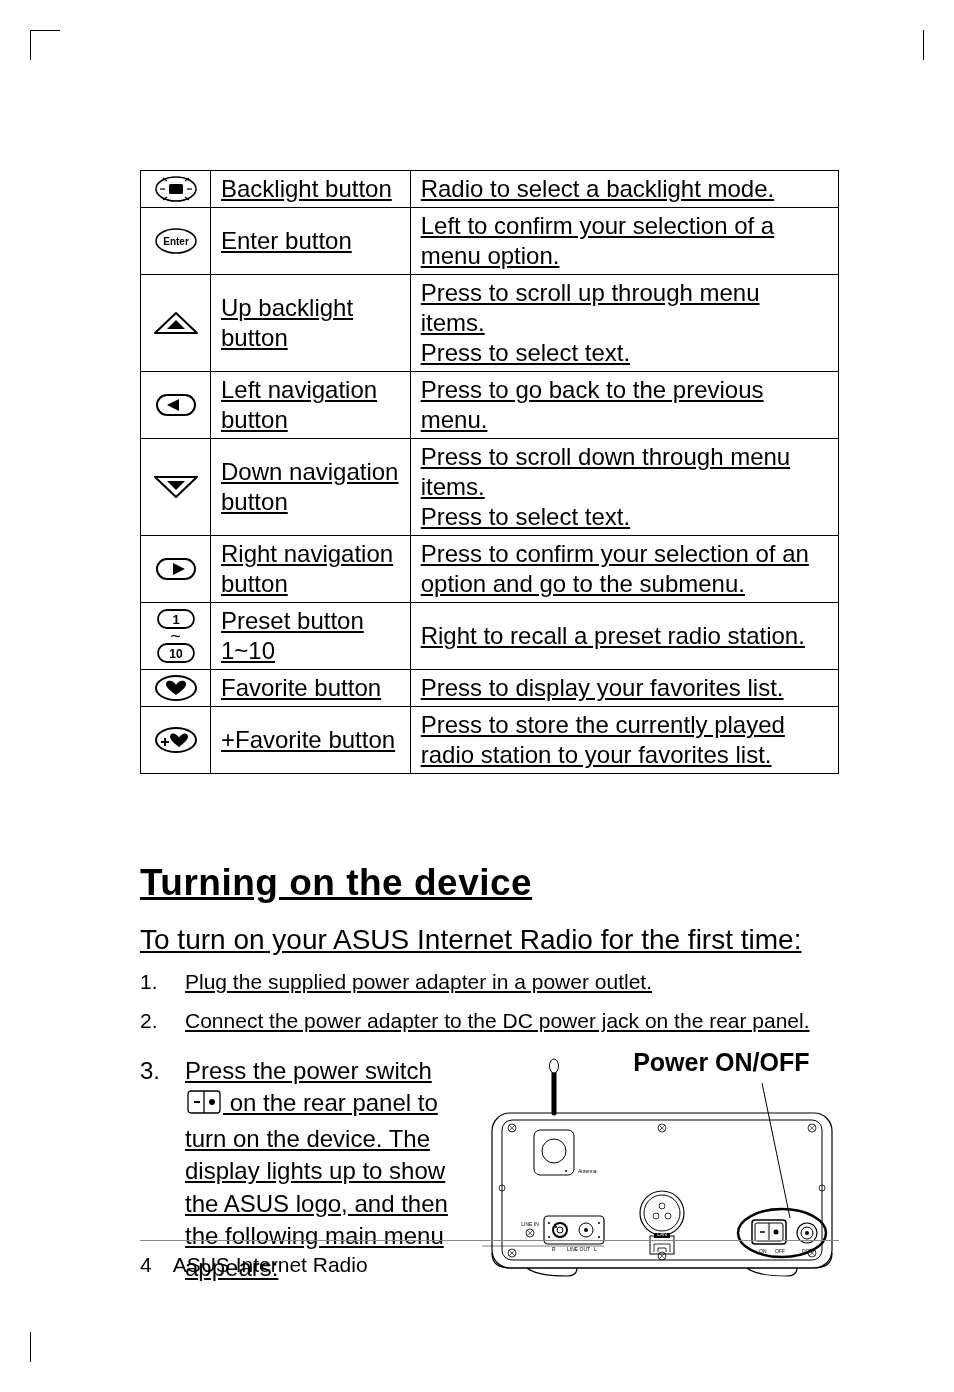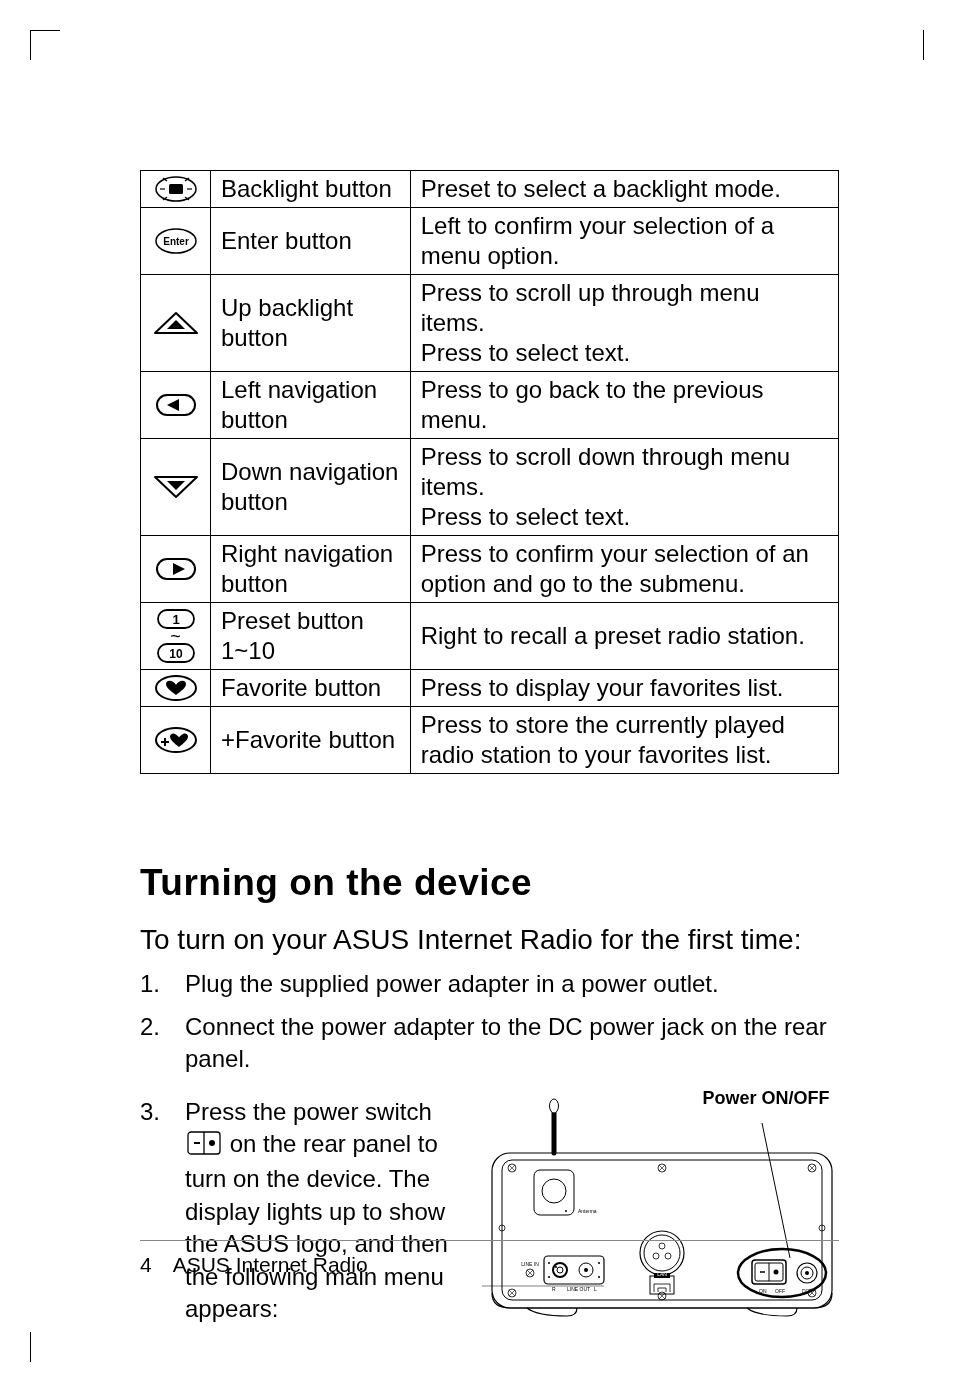--- a/index.html
+++ b/index.html
@@ -12,20 +12,21 @@
     color: #000;
   }
   .crop-tl { position: absolute; top: 30px; left: 30px; width: 30px; height: 30px; border-left: 1px solid #000; border-top: 1px solid #000; }
   .crop-tr { position: absolute; top: 30px; right: 30px; width: 30px; height: 30px; border-right: 1px solid #000; }
   .crop-bl { position: absolute; bottom: 30px; left: 30px; width: 30px; height: 30px; border-left: 1px solid #000; }
   .page {
     position: absolute;
     top: 170px;
     left: 140px;
     right: 115px;
+    text-decoration: underline;
   }
   table.controls {
     width: 100%;
     border-collapse: collapse;
     font-size: 24px;
   }
   table.controls td {
     border: 1px solid #000;
     padding: 3px 10px 3px 10px;
     vertical-align: middle;
@@ -52,21 +53,21 @@
   ol.steps {
     list-style: none;
     counter-reset: step;
     margin-top: 10px;
   }
   ol.steps > li {
     counter-increment: step;
     position: relative;
     padding-left: 45px;
     margin-bottom: 10px;
-    font-size: 24px;
+    font-size: 21px;
     line-height: 1.35;
   }
   ol.steps > li::before {
     content: counter(step) ".";
     position: absolute;
     left: 0;
     top: 0;
   }
   .step3-wrap {
     display: flex;
@@ -88,23 +89,23 @@
     left: 0;
     top: 0;
   }
   .device-diagram {
     flex: 1;
     position: relative;
   }
   .power-label {
     position: absolute;
     top: -10px;
-    right: 12px;
+    right: 32px;
     font-weight: bold;
-    font-size: 18px;
+    font-size: 25px;
   }
   .footer {
     position: absolute;
     bottom: 115px;
     left: 140px;
     right: 115px;
     border-top: 1px solid #888;
     padding-top: 12px;
     font-size: 21px;
   }
@@ -134,21 +135,21 @@
             <rect x="16" y="9" width="14" height="10" rx="1.5" fill="#000"></rect>
             <line x1="7" y1="14" x2="12" y2="14" stroke="#000" stroke-width="1.2"></line>
             <line x1="34" y1="14" x2="39" y2="14" stroke="#000" stroke-width="1.2"></line>
             <line x1="14" y1="6" x2="10" y2="3" stroke="#000" stroke-width="1.2"></line>
             <line x1="32" y1="6" x2="36" y2="3" stroke="#000" stroke-width="1.2"></line>
             <line x1="14" y1="22" x2="10" y2="25" stroke="#000" stroke-width="1.2"></line>
             <line x1="32" y1="22" x2="36" y2="25" stroke="#000" stroke-width="1.2"></line>
           </svg>
         </td>
         <td>Backlight button</td>
-        <td>Preset to select a backlight mode.</td>
+        <td>Radio to select a backlight mode.</td>
       </tr>
 
       <tr>
         <td class="icon-cell">
           <svg class="icon-svg" width="46" height="28" viewBox="0 0 46 28">
             <ellipse cx="23" cy="14" rx="20" ry="12" fill="none" stroke="#000" stroke-width="1.5"></ellipse>
             <text x="23" y="18" text-anchor="middle" font-size="10" font-weight="bold" font-family="Arial">Enter</text>
           </svg>
         </td>
         <td>Enter button</td>

